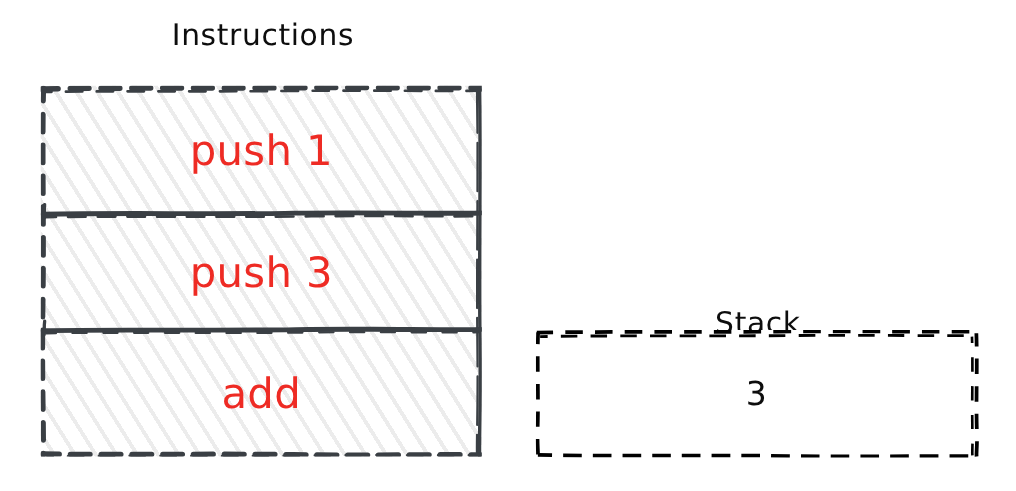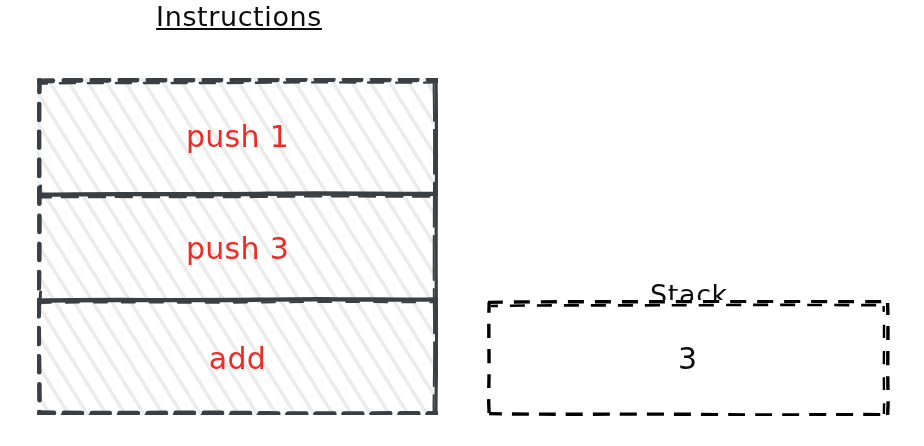--- a/index.html
+++ b/index.html
@@ -22,23 +22,22 @@
     color: #0d0d0d;
     font-family: "DejaVu Sans", sans-serif;
     font-size: 27px;
     font-weight: 400;
     letter-spacing: 0.6px;
     white-space: nowrap;
     text-align: center;
   }
   #instructions-title {
     left: 0px;
-    top: 1px;
+    top: 17px;
     width: 478px;
-    text-decoration: underline;
   }
   #stack-title {
     left: 488px;
     top: 243px;
     width: 402px;
     margin-top: 36px;
   }
 
   
   #instructions-panel {
@@ -71,21 +70,21 @@
     position: absolute;
     left: 0;
     width: 100%;
     display: flex;
     align-items: center;
     justify-content: center;
   }
   .instr-text {
     color: #ee2b24;
     font-family: "DejaVu Sans", sans-serif;
-    font-size: 30px;
+    font-size: 38px;
     font-weight: 400;
     letter-spacing: 0.3px;
     white-space: nowrap;
     transform: translateX(0px);
   }
 
   
   #stack-panel {
     position: absolute;
     left: 487px;

